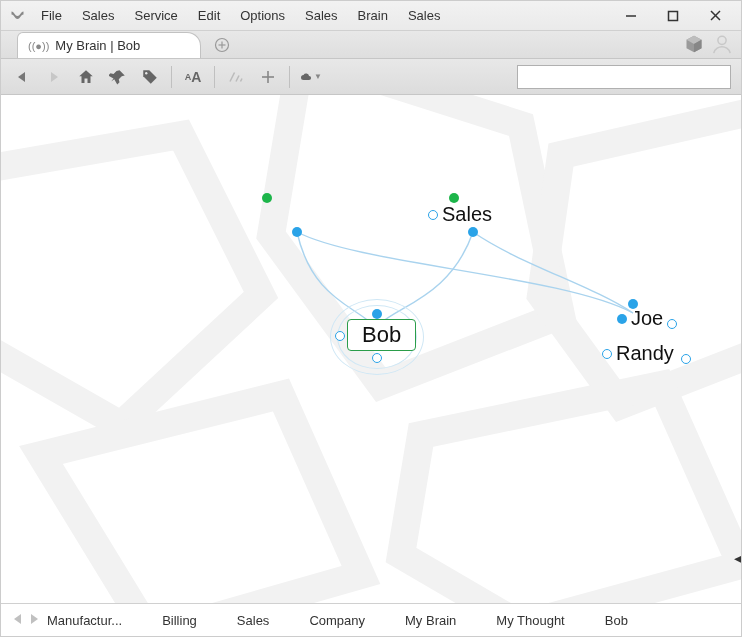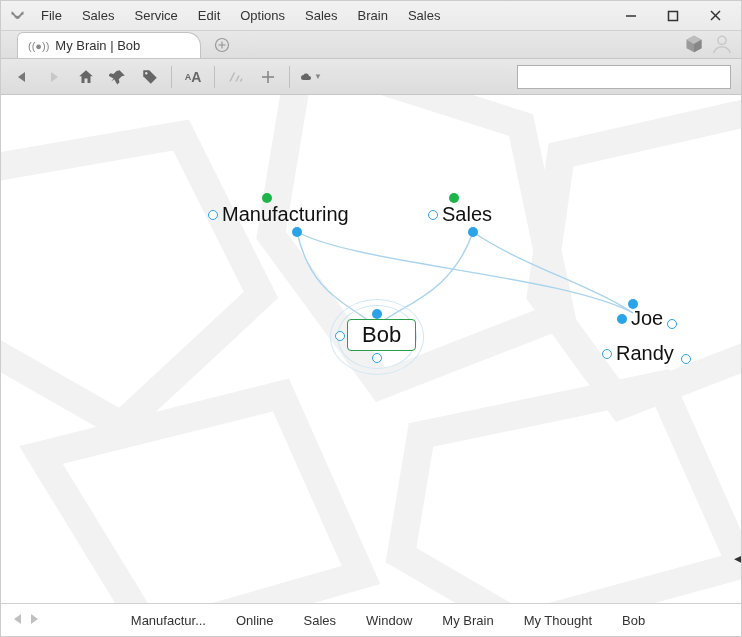--- a/index.html
+++ b/index.html
@@ -169,21 +169,21 @@
   .bottombar {
     height: 33px;
     background: #fff;
     border-top: 1px solid #d0d0d0;
     display: flex;
     align-items: center;
     padding: 0 12px;
     gap: 8px;
   }
   .nav-arrows { display: flex; gap: 6px; color: #b0b0b0; }
-  .crumbs { flex: 1; display: flex; justify-content: center; gap: 30px; color: #333; font-size: 13px; }
+  .crumbs { flex: 1; display: flex; justify-content: flex-start; gap: 40px; color: #333; font-size: 13px; }
   .crumb { cursor: default; }
 </style>
 </head>
 <body>
 
 <div class="titlebar">
   <span class="app-icon">
     <svg viewBox="0 0 24 24" width="18" height="18">
         <path fill="currentColor" d="M6 6c4 0 4 6 8 6s4-6 8-6v4c-4 0-4 6-8 6s-4-6-8-6z"></path>
       </svg>
@@ -319,24 +319,20 @@
       <path d="M472 137 C 450 200, 400 210, 380 228"></path>
       <path d="M296 137 C 360 170, 560 180, 632 218"></path>
       <path d="M472 137 C 520 170, 590 190, 632 218"></path>
     </g>
   </svg>
 
   <div class="active-halo" style="left:336px; top:210px; width:80px; height:64px;"></div>
   <div class="active-halo" style="left:329px; top:204px; width:94px; height:76px;"></div>
 
   <span class="pin green" style="left:261px; top:98px;"></span>
-  <div class="node" style="left:207px; top:108px;">
-    <span class="gate open"></span>
-    <span>Manufacturing</span>
-  </div>
   <span class="pin closed" style="left:291px; top:132px;"></span>
 
   <span class="pin green" style="left:448px; top:98px;"></span>
   <div class="node" style="left:427px; top:108px;">
     <span class="gate open"></span>
     <span>Sales</span>
   </div>
   <span class="pin closed" style="left:467px; top:132px;"></span>
 
   <span class="pin closed" style="left:371px; top:214px;"></span>
@@ -366,20 +362,20 @@
   <div class="nav-arrows">
     <span><svg width="10" height="12">
           <polygon points="8,1 8,11 1,6" fill="#c0c0c0"></polygon>
         </svg></span>
     <span><svg width="10" height="12">
           <polygon points="2,1 2,11 9,6" fill="#c0c0c0"></polygon>
         </svg></span>
   </div>
   <div class="crumbs">
     <span class="crumb">Manufactur...</span>
-    <span class="crumb">Online</span>
+    <span class="crumb">Billing</span>
     <span class="crumb">Sales</span>
-    <span class="crumb">Window</span>
+    <span class="crumb">Company</span>
     <span class="crumb">My Brain</span>
     <span class="crumb">My Thought</span>
     <span class="crumb">Bob</span>
   </div>
 </div>
 
 </body></html>

